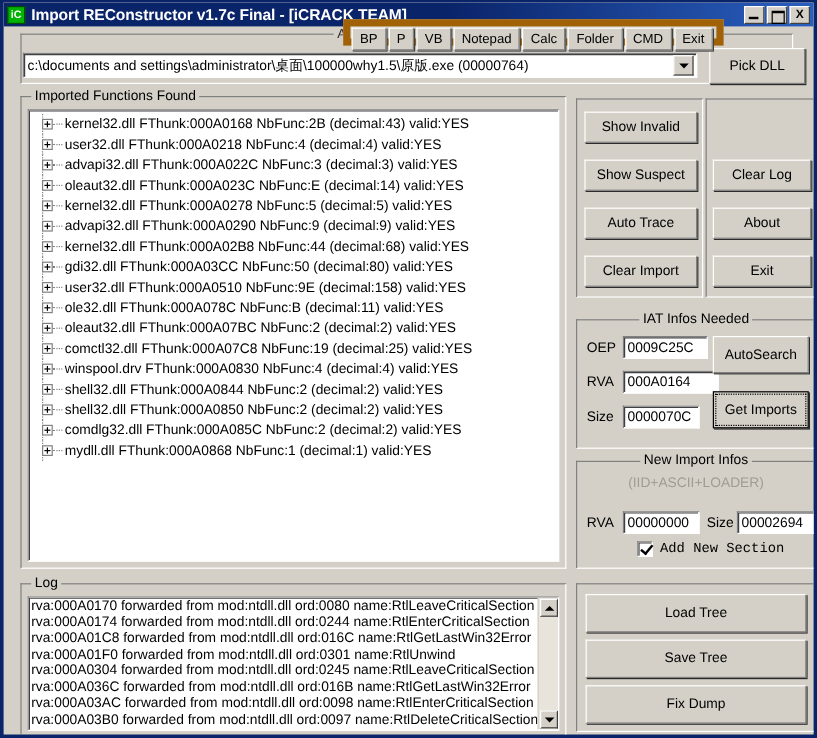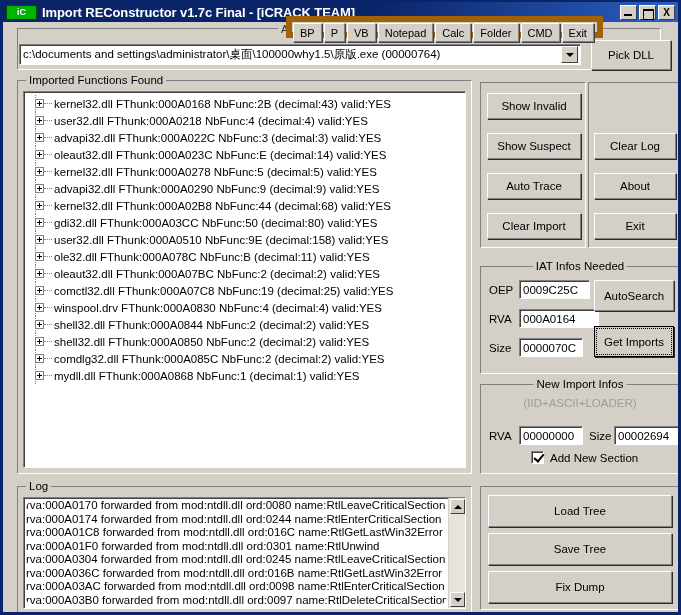--- a/index.html
+++ b/index.html
@@ -26,21 +26,21 @@
 
   
   #titlebar {
     position: absolute; left: 0; top: 0;
     width: 675px; height: 20px;
     background: linear-gradient(to right, #0a246a 0%, #0a246a 55%, #2a5fbf 100%);
     display: flex; align-items: center;
     padding: 0 2px 0 3px;
   }
   #app-icon {
-    width: 31px; height: 15px;
+    width: 15px; height: 15px;
     background: #00b300;
     border: 1px solid #004d00;
     color: #fff;
     font-size: 9px; font-weight: bold;
     line-height: 13px; text-align: center;
     font-family: "Liberation Sans", sans-serif;
     flex: 0 0 auto;
   }
   #title-text {
     color: #ffffff;
@@ -336,21 +336,21 @@
   .checkbox.checked::after {
     content: "";
     position: absolute;
     left: 4px; top: 0px;
     width: 4px; height: 8px;
     border: solid #000;
     border-width: 0 2px 2px 0;
     transform: rotate(40deg);
   }
   #checkbox-label {
-    font-size: 11.5px; color: #000; margin-left: 6px; white-space: nowrap;
+    font-size: 11.5px; color: #000; margin-left: 6px; white-space: nowrap; font-family: Liberation Mono, monospace;
   }
 
   
   #log-group {
     left: 14px; top: 484px;
     width: 455px; height: 128px;
   }
   #log-box {
     position: absolute;
     left: 5px; top: 10px;
@@ -359,21 +359,20 @@
     border: 1px solid #808080;
     border-right-color: #ffffff; border-bottom-color: #ffffff;
     box-shadow: inset 1px 1px 0 #404040;
     overflow: hidden;
     display: flex;
   }
   #log-lines {
     flex: 1 1 auto;
     padding: 1px 0 0 2px;
     overflow: hidden;
-    border-radius: 16px;
   }
   .log-line {
     font-size: 11.5px;
     color: #000;
     line-height: 13.5px;
     white-space: nowrap;
     font-family: "Liberation Sans", sans-serif;
   }
   #log-scrollbar {
     width: 17px;

